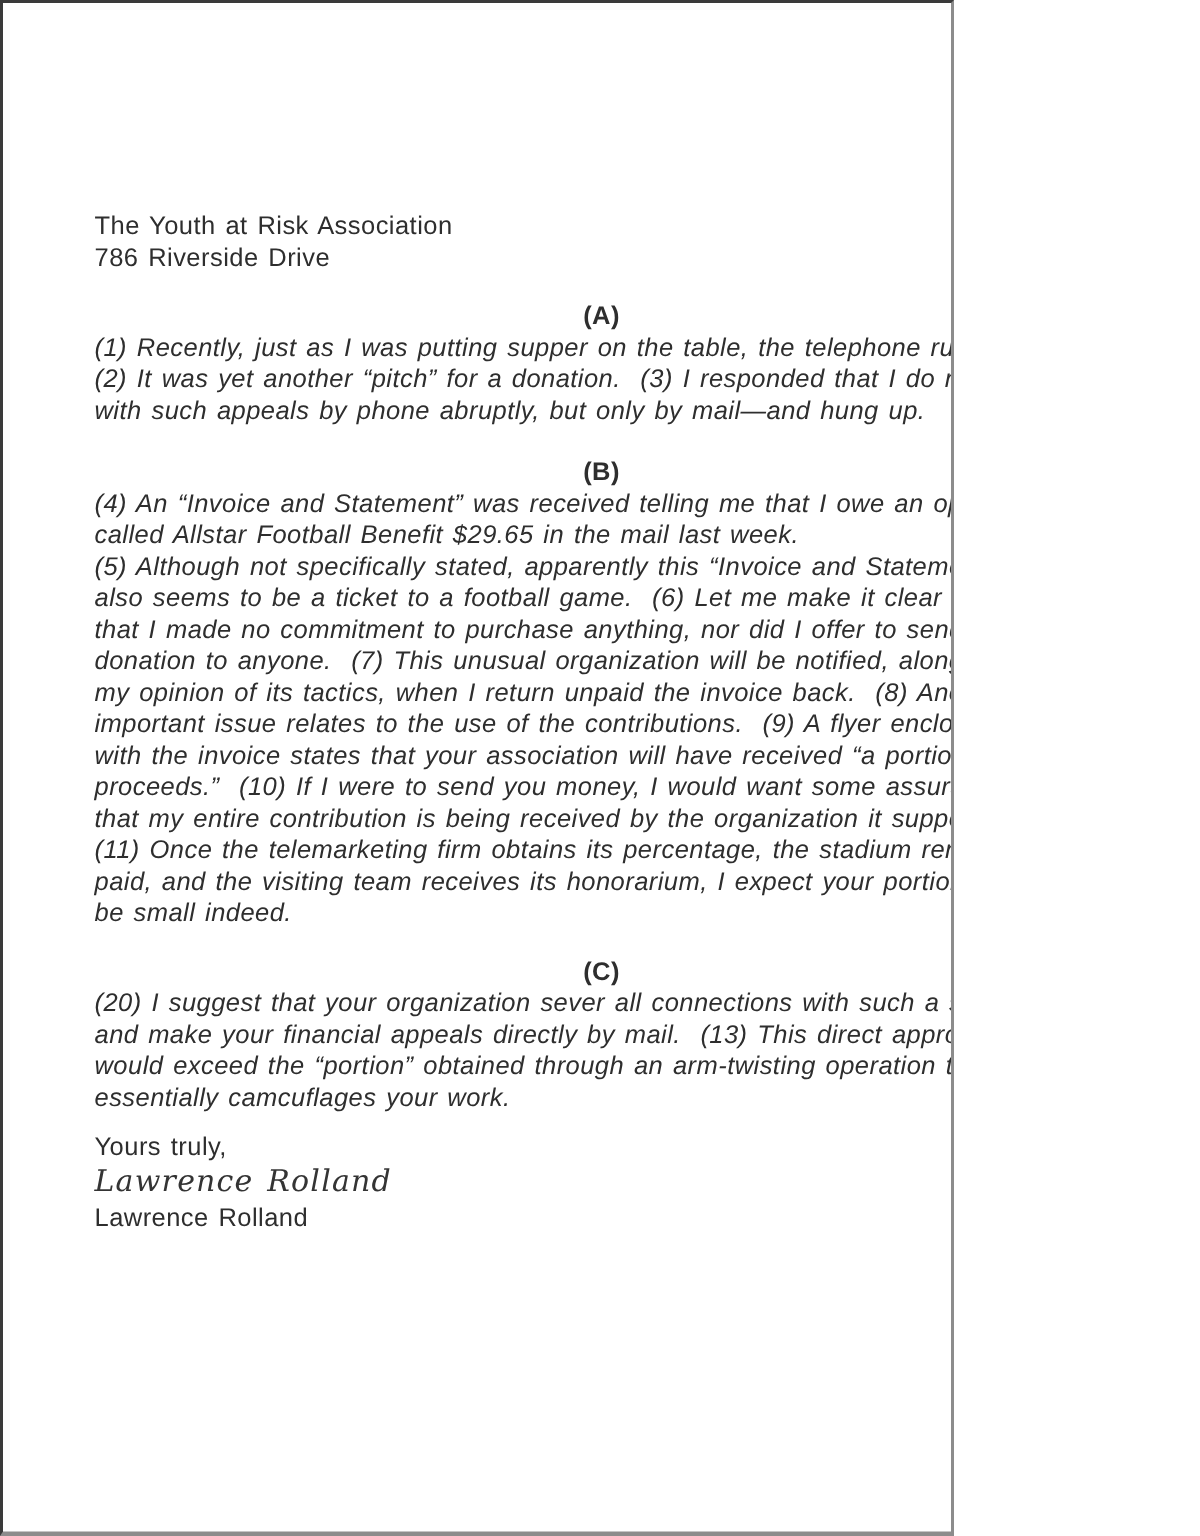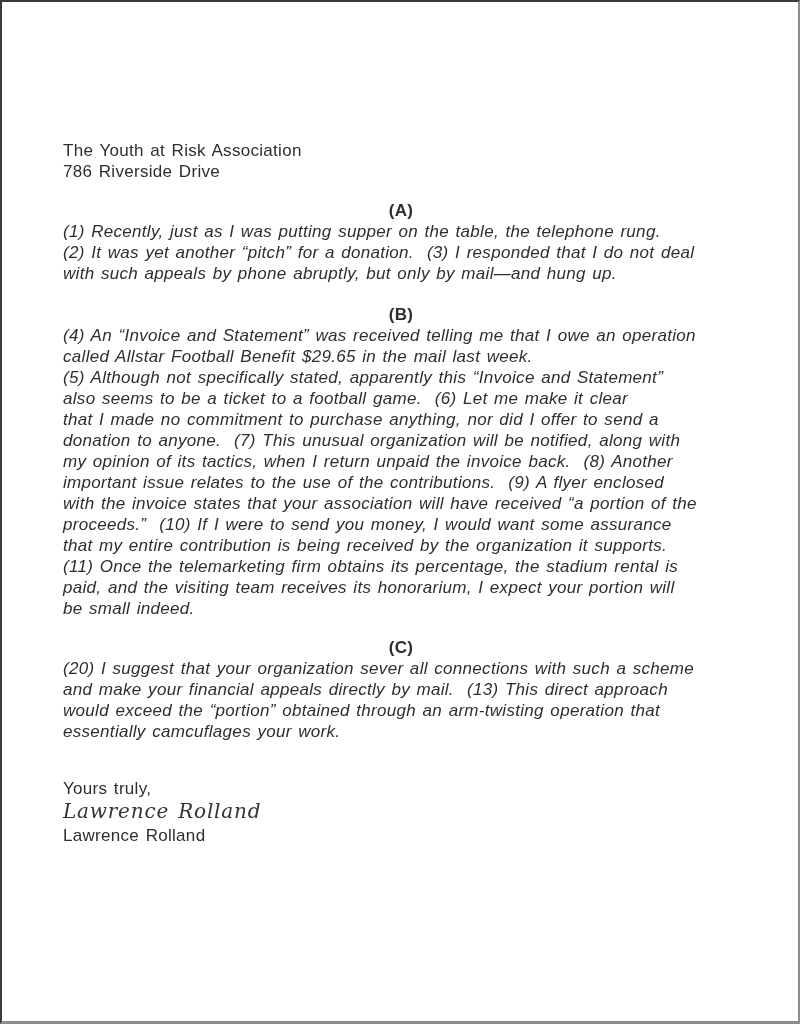--- a/index.html
+++ b/index.html
@@ -2,21 +2,21 @@
 <html><head>
 <meta charset="utf-8">
 <style>
   html, body {
     margin: 0;
     padding: 0;
     background: #ffffff;
   }
   .page {
     position: relative;
-    width: 800px;
+    width: 636px;
     height: 1024px;
     box-sizing: border-box;
     background: #ffffff;
     border-top: 2px solid #3a3a3a;
     border-left: 2px solid #3a3a3a;
     border-right: 2px solid #8c8c8c;
     border-bottom: 3px solid #8c8c8c;
     overflow: hidden;
     font-family: "Liberation Sans", sans-serif;
     color: #2e2e2e;
@@ -47,21 +47,21 @@
     white-space: pre;
     font-style: italic;
   }
   .section-b .section-heading {
     margin-top: 20px;
   }
   .section-c .section-heading {
     margin-top: 18px;
   }
   .closing {
-    margin-top: 36px;
+    margin-top: 12px;
     white-space: pre;
   }
   .signature-script {
     font-family: "DejaVu Serif", serif;
     font-style: italic;
     font-size: 20px;
     line-height: 25px;
     letter-spacing: 0.8px;
     word-spacing: 2px;
     color: #343434;

